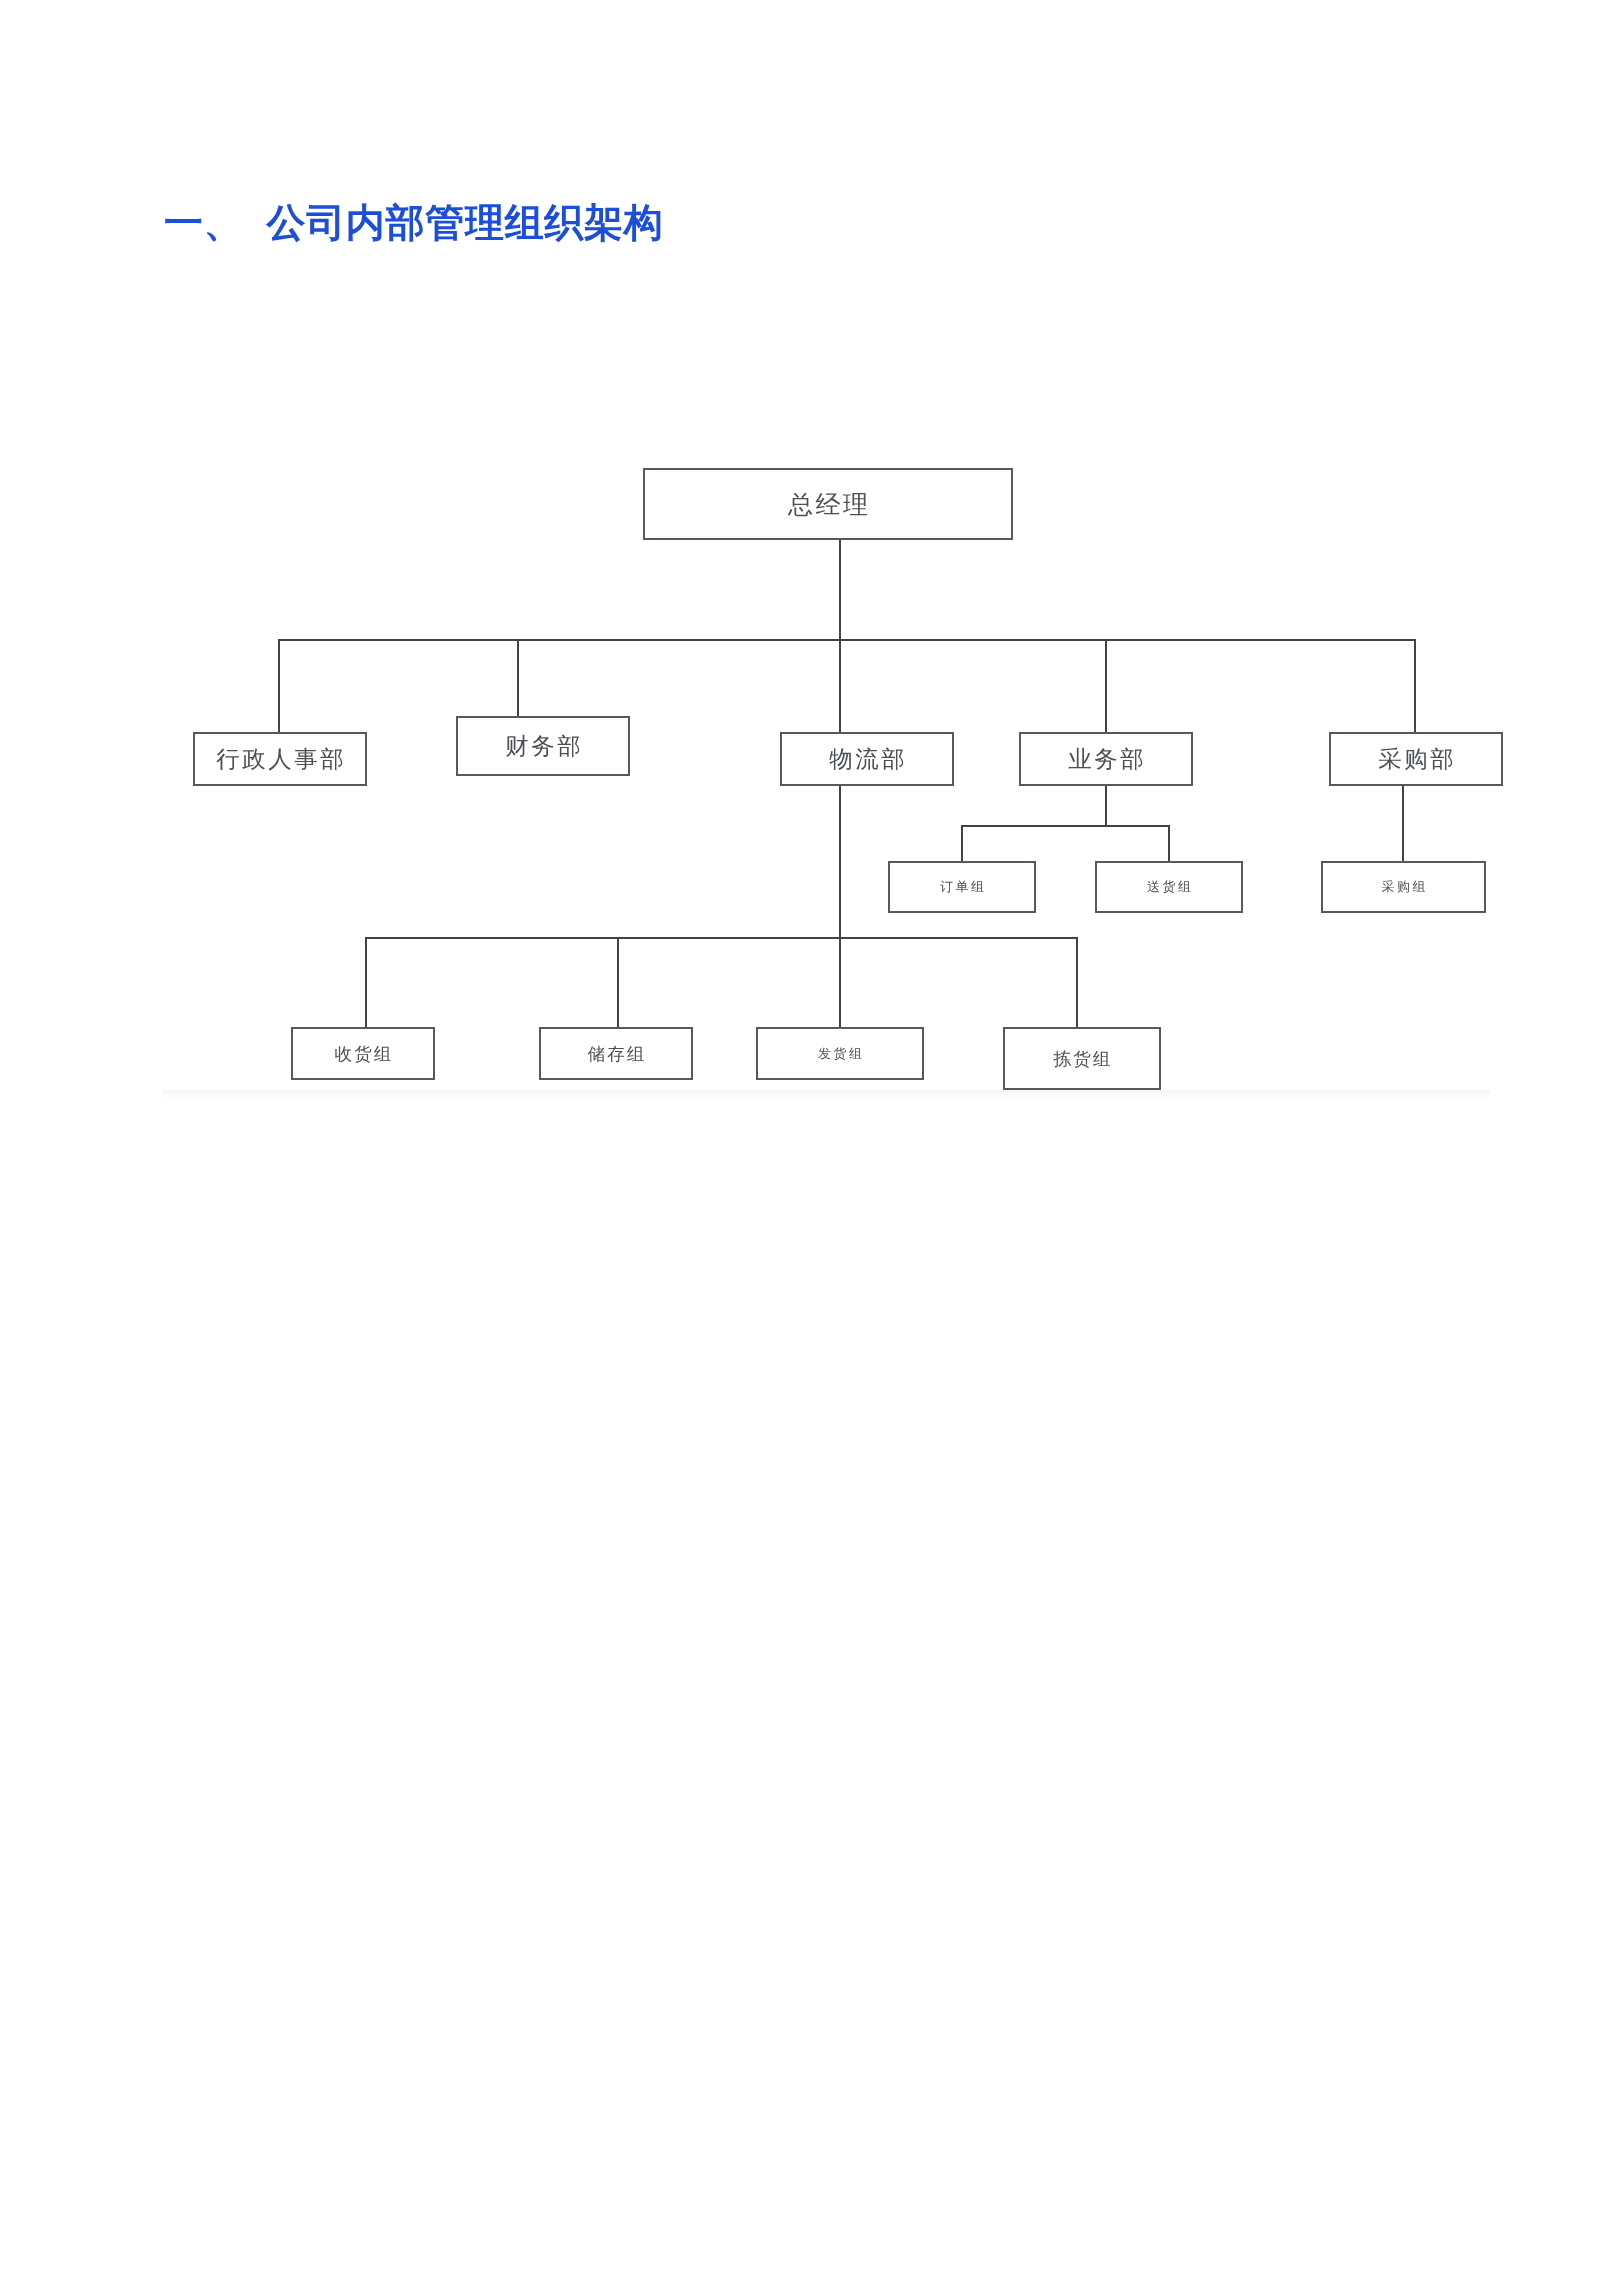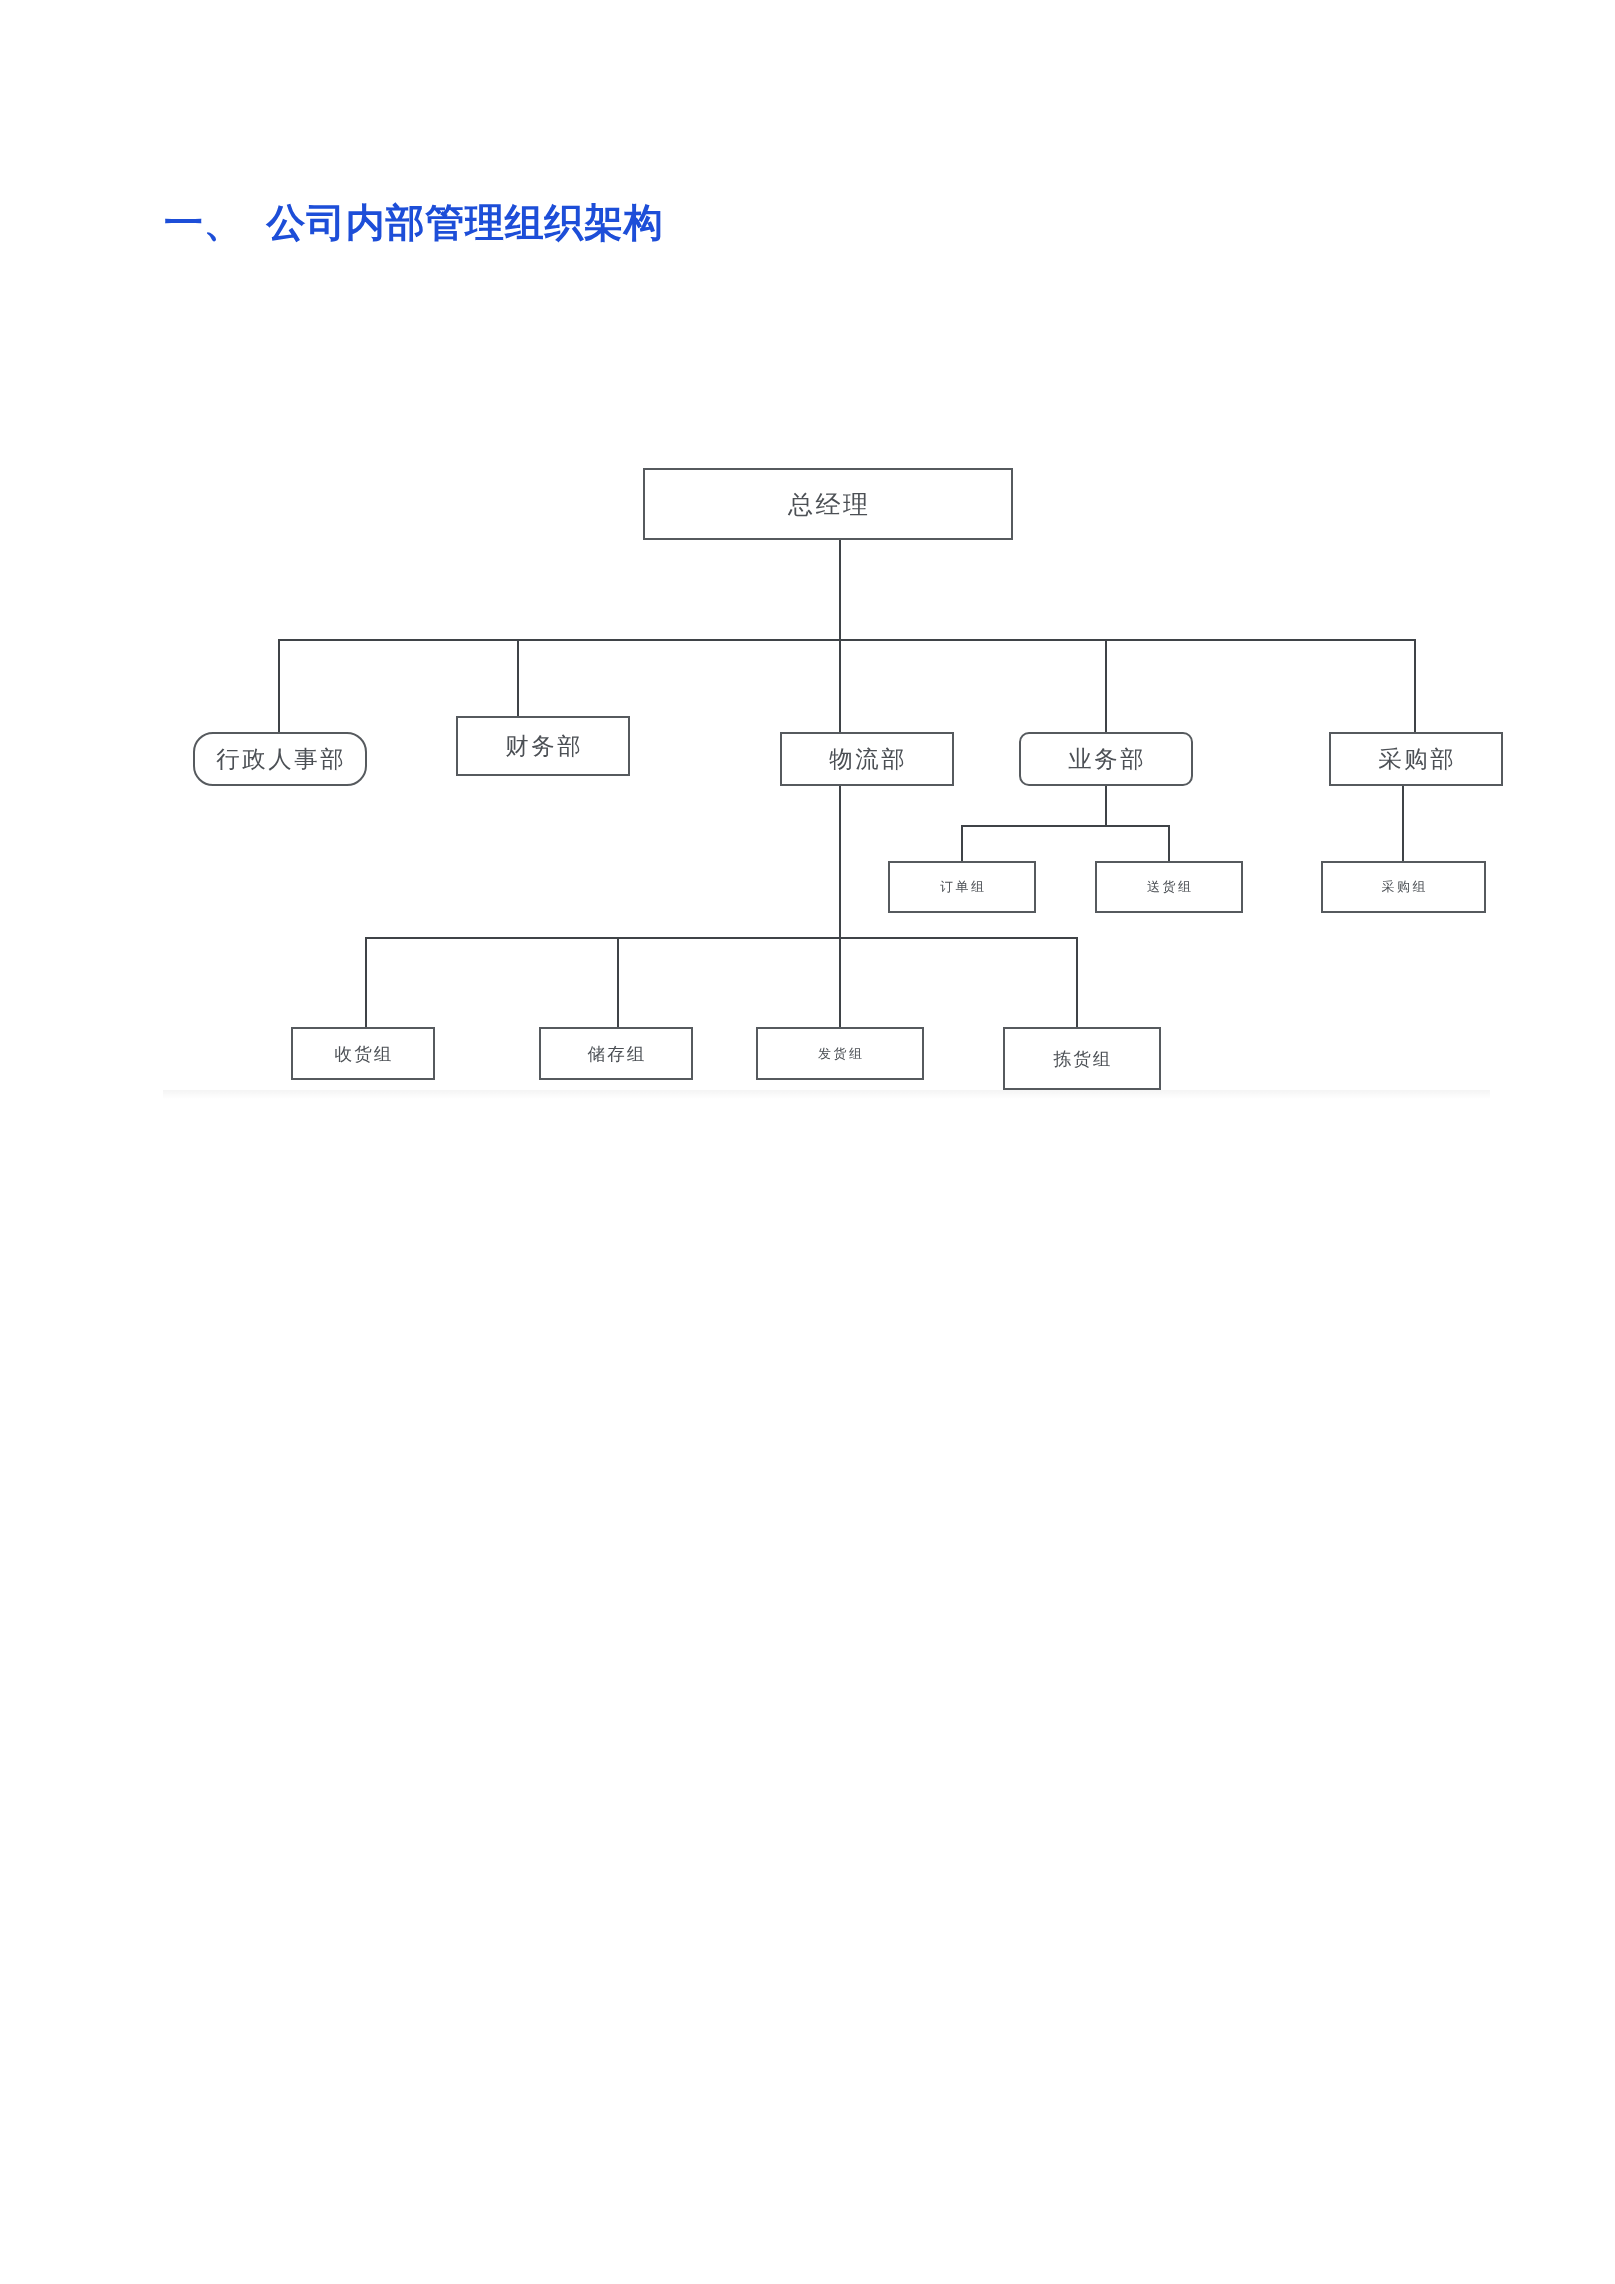--- a/index.html
+++ b/index.html
@@ -99,27 +99,27 @@
     <div class="conn v" style="left:839px; top:540px; height:101px;"></div>
 
     <div class="conn h" style="left:278px; top:639px; width:1137px;"></div>
 
     <div class="conn v" style="left:278px;  top:639px; height:94px;"></div>
     <div class="conn v" style="left:517px;  top:639px; height:94px;"></div>
     <div class="conn v" style="left:839px; top:639px; height:94px;"></div>
     <div class="conn v" style="left:1105px; top:639px; height:94px;"></div>
     <div class="conn v" style="left:1414px; top:639px; height:94px;"></div>
 
-    <div class="node dept" style="left:193px; top:732px; width:174px; height:54px;border-radius:20px;">行政人事部</div>
+    <div class="node dept" style="left:193px; top:732px; width:174px; height:54px;">行政人事部</div>
 
     <div class="node dept" style="left:431px; top:716px; width:174px; height:60px;margin-left:25px;">财务部</div>
 
     <div class="node dept" style="left:780px; top:732px; width:174px; height:54px;font-family:Liberation Mono, monospace;">物流部</div>
 
-    <div class="node dept" style="left:1019px; top:732px; width:174px; height:54px;border-radius:10px;">业务部</div>
+    <div class="node dept" style="left:1019px; top:732px; width:174px; height:54px;">业务部</div>
 
     <div class="node dept" style="left:1321px; top:732px; width:174px; height:54px;margin-left:8px;">采购部</div>
 
     <div class="conn v" style="left:1105px; top:786px; height:40px;"></div>
     <div class="conn h" style="left:961px; top:825px; width:208px;"></div>
     <div class="conn v" style="left:961px; top:825px; height:37px;"></div>
     <div class="conn v" style="left:1168px; top:825px; height:37px;"></div>
 
     <div class="node team" style="left:888px; top:861px; width:148px; height:52px;">订单组</div>
 

